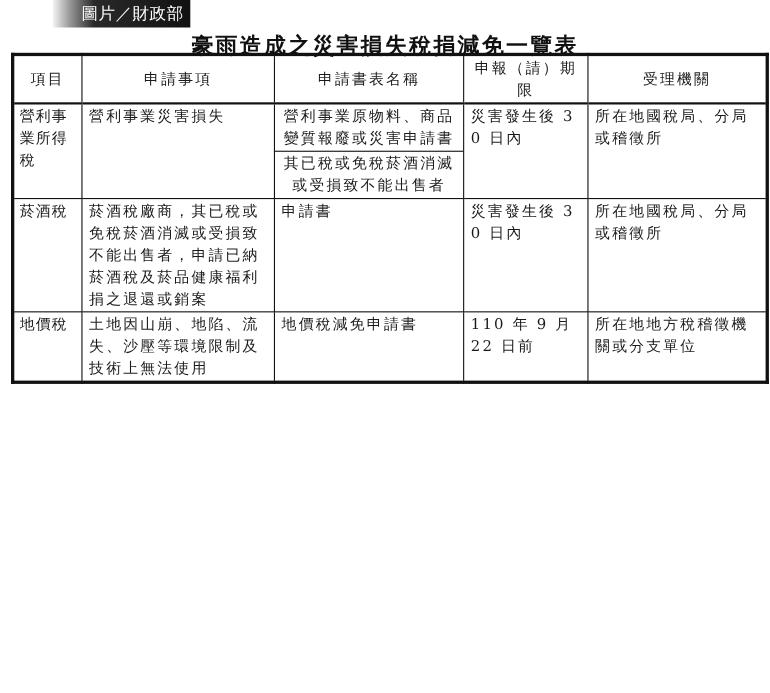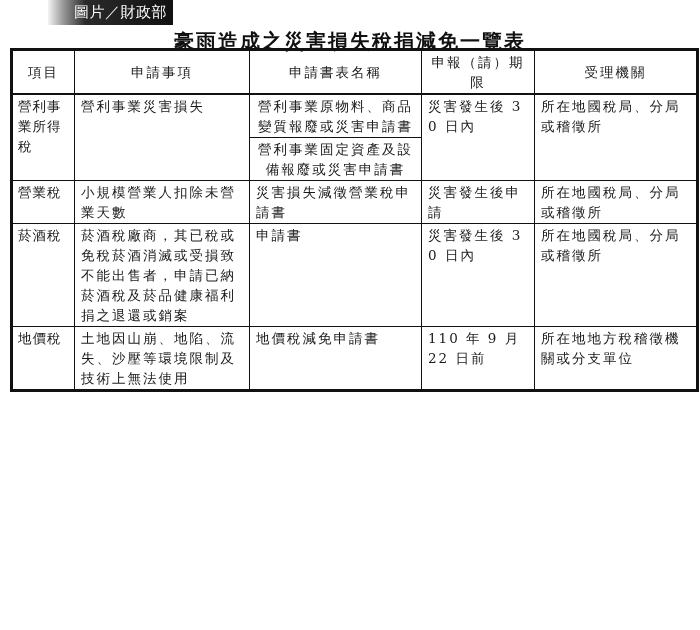--- a/index.html
+++ b/index.html
@@ -46,30 +46,23 @@
       <th>申報（請）期限</th>
       <th>受理機關</th>
     </tr>
   </thead>
   <tbody>
     <tr style="height:75px">
       <td class="item">營利事業所得稅</td>
       <td>營利事業災害損失</td>
       <td class="cell-split">
         <div class="split-part">營利事業原物料、商品變質報廢或災害申請書</div>
-        <div class="split-part">營利事業固定資產及設備報廢或災害申請書</div>
+        <div class="split-part">其已稅或免稅菸酒消滅或受損致不能出售者</div>
       </td>
       <td>災害發生後 30 日內</td>
-      <td>所在地國稅局、分局或稽徵所</td>
-    </tr>
-    <tr style="height:42px">
-      <td class="item">營業稅</td>
-      <td>小規模營業人扣除未營業天數</td>
-      <td>災害損失減徵營業稅申請書</td>
-      <td>災害發生後申請</td>
       <td>所在地國稅局、分局或稽徵所</td>
     </tr>
     <tr style="height:97px">
       <td class="item">菸酒稅</td>
       <td>菸酒稅廠商，其已稅或免稅菸酒消滅或受損致不能出售者，申請已納菸酒稅及菸品健康福利捐之退還或銷案</td>
       <td>申請書</td>
       <td>災害發生後 30 日內</td>
       <td>所在地國稅局、分局或稽徵所</td>
     </tr>
     <tr style="height:56px">

